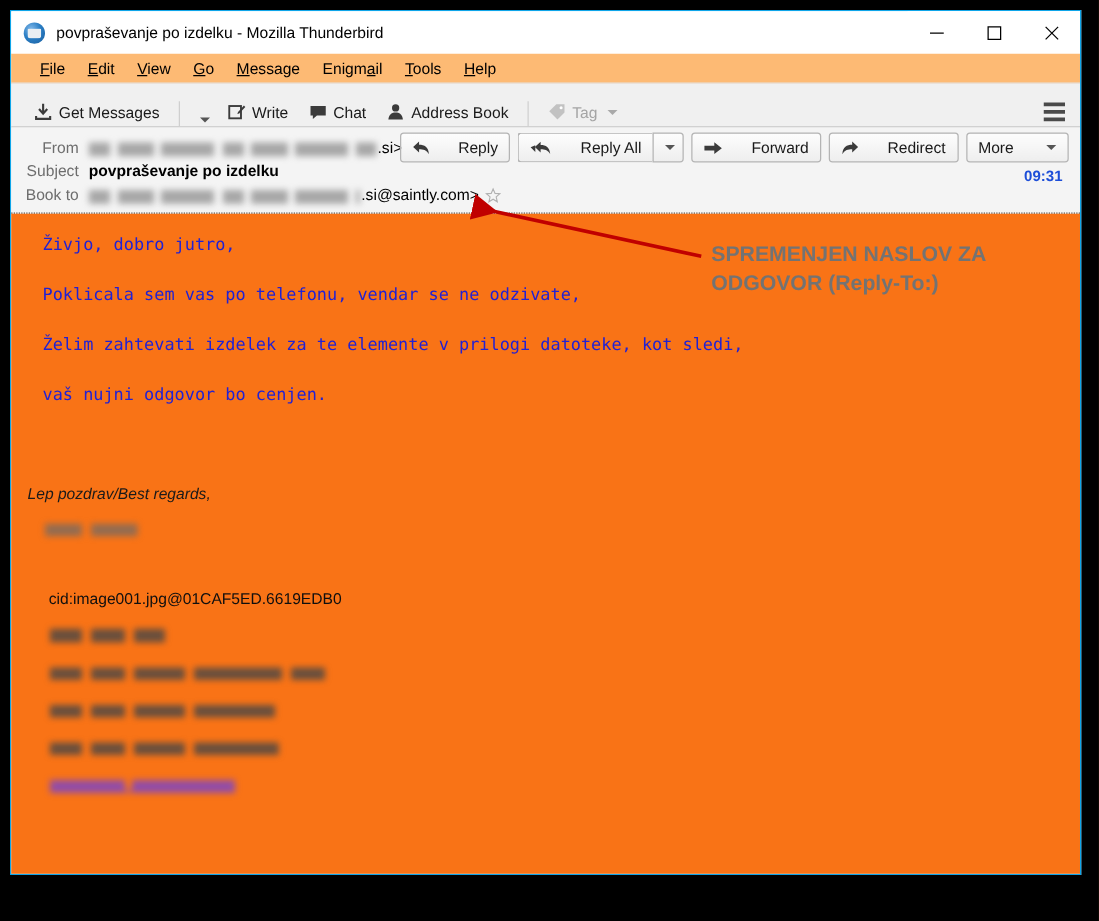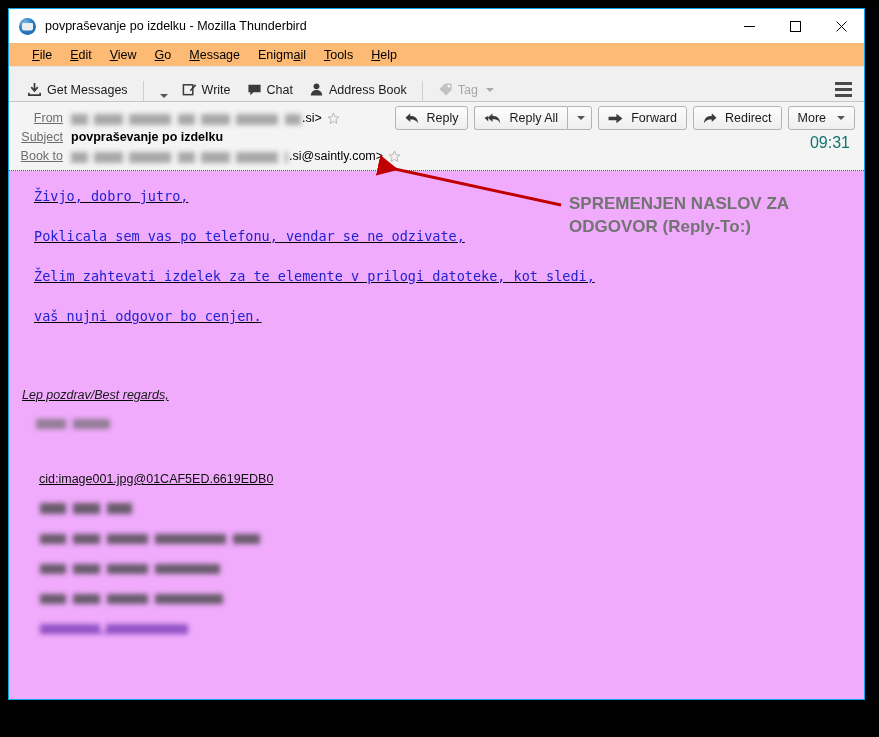--- a/index.html
+++ b/index.html
@@ -149,21 +149,21 @@
   }
   #hdr-actions {
     position: absolute;
     right: 9px; top: 4px;
     display: flex;
     align-items: center;
   }
   .hdr-btn {
     display: flex;
     align-items: center;
-    gap: 8px;
+    gap: 23px;
     height: 24px;
     padding: 0 9px;
     font-size: 12.5px;
     color: #1a1a1a;
     background: linear-gradient(#fdfdfd, #eeeeee);
     border: 1px solid #b4b4b4;
     border-radius: 3px;
     margin-left: 6px;
     white-space: nowrap;
     cursor: default;
@@ -176,38 +176,38 @@
   .hdr-btn-group .hdr-btn { margin-left: 0; text-align: right; }
   .hdr-btn-group .main { border-right: none; border-radius: 3px 0 0 3px; }
   .hdr-btn-group .drop {
     border-radius: 0 3px 3px 0;
     padding: 0 6px;
     display: flex; align-items: center;
   }
   #timestamp {
     position: absolute;
     right: 14px; top: 32px;
-    font-size: 16px;
-    color: #0f766e;
+    font-size: 12px;
+    color: #1d4ed8;
+    font-weight: bold;
   }
   .hdr-row {
     display: flex;
     align-items: center;
     min-height: 19px;
     padding: 1px 0;
   }
   .hdr-label {
     width: 62px;
     text-align: right;
     font-size: 12.5px;
     color: #6d6d6d;
     padding-right: 8px;
     flex: 0 0 auto;
     white-space: nowrap;
-    text-decoration: underline;
   }
   .hdr-value {
     font-size: 12.5px;
     color: #000;
     display: flex;
     align-items: flex-end;
     white-space: nowrap;
   }
   .hdr-value.bold { font-weight: bold; }
   .redacted {
@@ -223,25 +223,24 @@
         rgba(255,255,255,0) 100px, rgba(255,255,255,0) 107px);
     filter: blur(2.4px);
     vertical-align: middle;
     margin-right: 1px;
   }
   .star-icon { margin-left: 5px; line-height: 1; }
 
   
   #msg-body {
     flex: 1 1 auto;
-    background: #f0abfc;
+    background: #f97316;
     position: relative;
     overflow: hidden;
     padding: 16px 0 0 0;
-    text-decoration: underline;
   }
   .body-line {
     font-family: "DejaVu Sans Mono", monospace;
     font-size: 13.5px;
     color: #2121d4;
     padding: 0 0 0 25px;
     line-height: 19px;
     margin-bottom: 21px;
     white-space: pre;
   }

